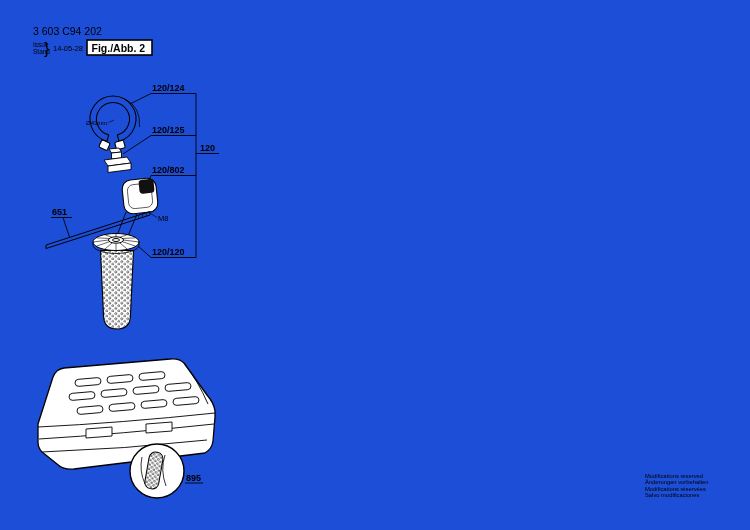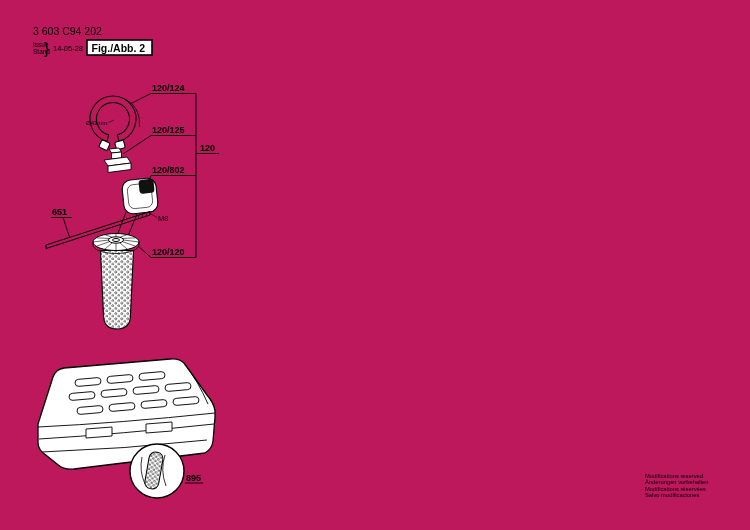--- a/index.html
+++ b/index.html
@@ -1,16 +1,16 @@
 <!DOCTYPE html>
 <html><head>
 <meta charset="utf-8">
 <style>
   html,body{margin:0;padding:0;background:#fff;}
-  .page{position:relative;width:750px;height:530px;background:#be185d;overflow:hidden;}
+  .page{position:relative;width:750px;height:530px;background:#1d4ed8;overflow:hidden;}
   svg{display:block;}
   svg text{font-family:"Liberation Sans","DejaVu Sans",sans-serif;fill:#000;}
   .ref{font-size:9px;font-weight:bold;}
   .tiny{font-size:6px;}
   .ln{stroke:#000;stroke-width:0.9;}
   .thin{stroke:#000;stroke-width:0.6;}
 </style>
 </head>
 <body>
 

